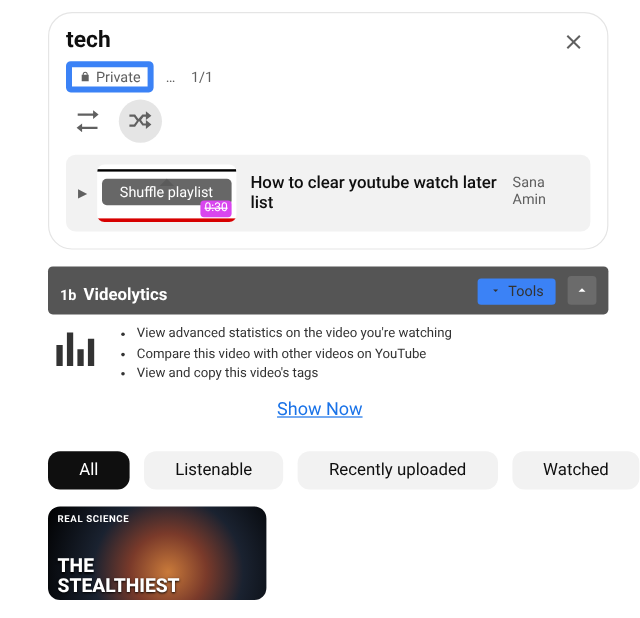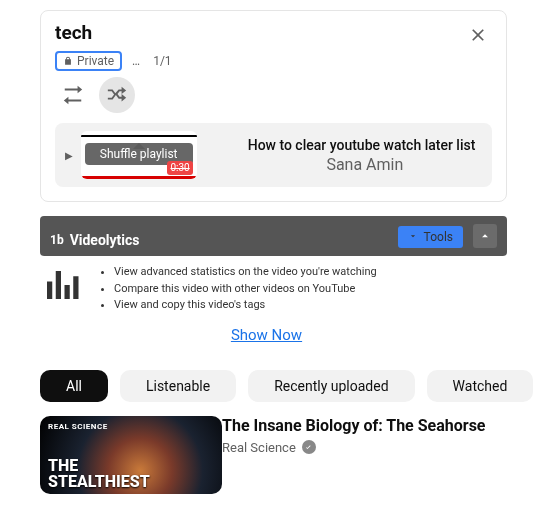--- a/index.html
+++ b/index.html
@@ -2,37 +2,37 @@
 <html><head>
 <meta charset="utf-8">
 <style>
   * { box-sizing: border-box; margin: 0; padding: 0; font-family: Roboto, Arial, sans-serif; }
   body { background: #fff; width: 533px; height: 515px; overflow: hidden; }
 
   
   .playlist-card {
     margin: 10px 26px 12px 40px;
     border: 1px solid #e5e5e5;
-    border-radius: 8px;
+    border-radius: 20px;
     padding: 10px 14px 14px 14px;
     position: relative;
   }
   .pl-top-row { display: flex; align-items: flex-start; }
   .pl-title { font-size: 19px; font-weight: 700; color: #0f0f0f; }
   .pl-close {
     margin-left: auto;
     width: 28px; height: 28px;
     display: flex; align-items: center; justify-content: center;
     cursor: pointer; color:#606060; font-size:22px;
   }
   .pl-meta-row { display: flex; align-items: center; gap: 4px; margin-top: 2px; }
   .privacy-chip {
     display: inline-flex; align-items: center; gap: 4px;
     font-size: 12px; color: #606060;
-    border: 2px solid #3b82f6; border-radius: 4px;
+    border: 5px solid #3b82f6; border-radius: 4px;
     padding: 1px 6px;
   }
   .privacy-chip svg { display:block; }
   .pl-dots { color:#606060; font-size:12px; letter-spacing:1px; margin-left:6px; }
   .pl-index { color:#606060; font-size:12px; margin-left:8px; }
 
   .pl-controls { display:flex; align-items:center; gap:8px; margin-top:6px; }
   .ctrl-btn {
     width:36px; height:36px; border-radius:50%;
     display:inline-flex; align-items:center; justify-content:center;
@@ -59,27 +59,27 @@
   .shuffle-tooltip{
     position:absolute; left:4px; right:4px; top:12px;
     background:rgba(90,90,90,0.92); color:#fff; font-size:12px; font-weight:400;
     padding:4px 8px; border-radius:4px; text-align:center;
   }
   .shuffle-tooltip::before{
     content:""; position:absolute; top:-6px; left:50%; transform:translateX(-50%);
     border:6px solid transparent; border-bottom-color:rgba(90,90,90,0.92);
   }
   .pl-duration{
-    position:absolute; right:4px; bottom:4px; background:#ef4444; color:#fff;
+    position:absolute; right:4px; bottom:4px; background:#d946ef; color:#fff;
     font-size:10px; padding:0 3px; border-radius:3px; line-height:14px;
     text-decoration:line-through;
   }
-  .pl-item-texts { display:flex; flex-direction:column; gap:2px; flex:1;margin-left:39px; }
+  .pl-item-texts { display:flex; flex-direction:row; gap:2px; flex:1; }
   .pl-item-title { font-size:14px; font-weight:500; color:#0f0f0f; }
-  .pl-item-author { font-size:16px; color:#606060;text-align:center; }
+  .pl-item-author { font-size:12px; color:#606060; }
 
   
   .vlytics-bar{
     margin: 14px 26px 0 40px;
     background:#555; color:#fff; border-radius:4px;
     display:flex; align-items:flex-end; padding:8px 10px; gap:10px;
   }
   .vlytics-brand{ font-weight:700; font-size:14px; display:flex; align-items:center; gap:6px;}
   .tb-logo{ font-size:12px; font-weight:700; }
   .vlytics-spacer{ flex:1; }
@@ -106,21 +106,21 @@
   
   .chips-row{ margin:0 26px 0 40px; display:flex; gap:12px; }
   .chip{
     background:#f2f2f2; color:#0f0f0f; border-radius:10px;
     padding:8px 26px; font-size:14px; cursor:pointer; white-space:nowrap;
   }
   .chip.selected{ background:#0f0f0f; color:#fff; }
 
   
   .video-row{
-    margin:14px 26px 0 40px; display:flex; 
+    margin:14px 26px 0 40px; display:flex; gap:12px;
   }
   .vid-thumb{
     width:182px; height:78px; border-radius:10px; overflow:hidden; position:relative;
     background:radial-gradient(circle at 55% 70%, #c97a3a 0%, #7a3a2a 28%, #1a2230 55%, #000 100%);
   }
   .channel-tag{
     position:absolute; top:6px; left:8px; color:#fff; font-size:8px; font-weight:700;
     letter-spacing:0.5px;
   }
   .vid-overlay-title{
@@ -230,24 +230,13 @@
 </div>
 
 <div class="video-row">
   <div class="vid-thumb">
     <span class="channel-tag">REAL SCIENCE</span>
     <div class="vid-overlay-title">
       <div>THE</div>
       <div>STEALTHIEST</div>
     </div>
   </div>
-  <div class="vid-texts">
-    <div class="vid-title">The Insane Biology of: The Seahorse</div>
-    <div class="vid-channel-row">
-      <span>Real Science</span>
-      <span class="verified">
-        <svg width="9" height="9" viewBox="0 0 24 24">
-            <path fill="#fff" d="M9 16.2l-3.5-3.5 1.4-1.4L9 13.4l7.1-7.1 1.4 1.4z"></path>
-          </svg>
-      </span>
-    </div>
-  </div>
 </div>
 
 </body></html>

